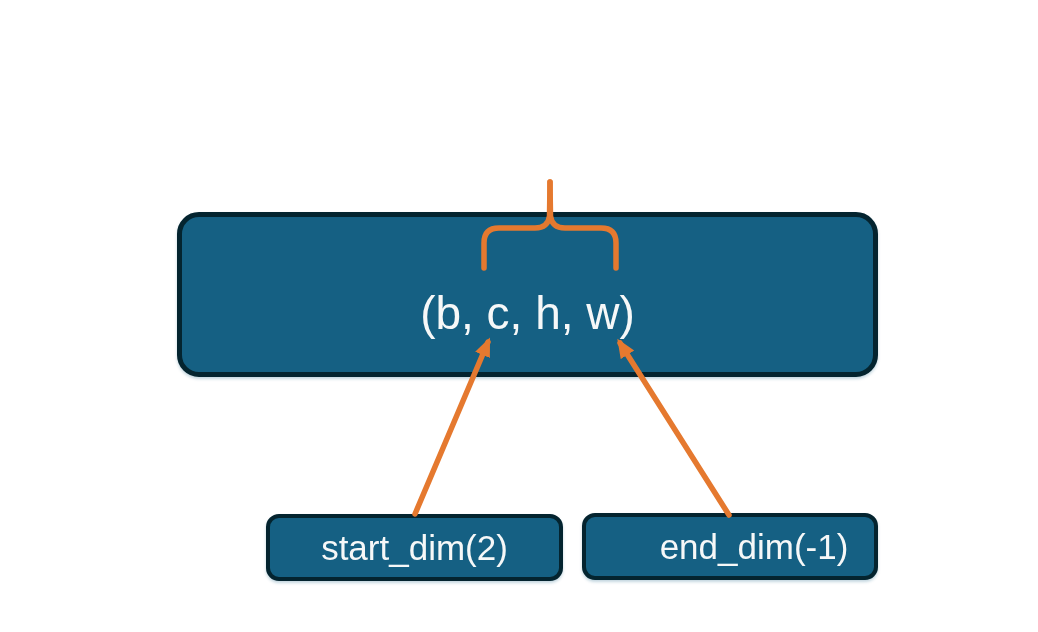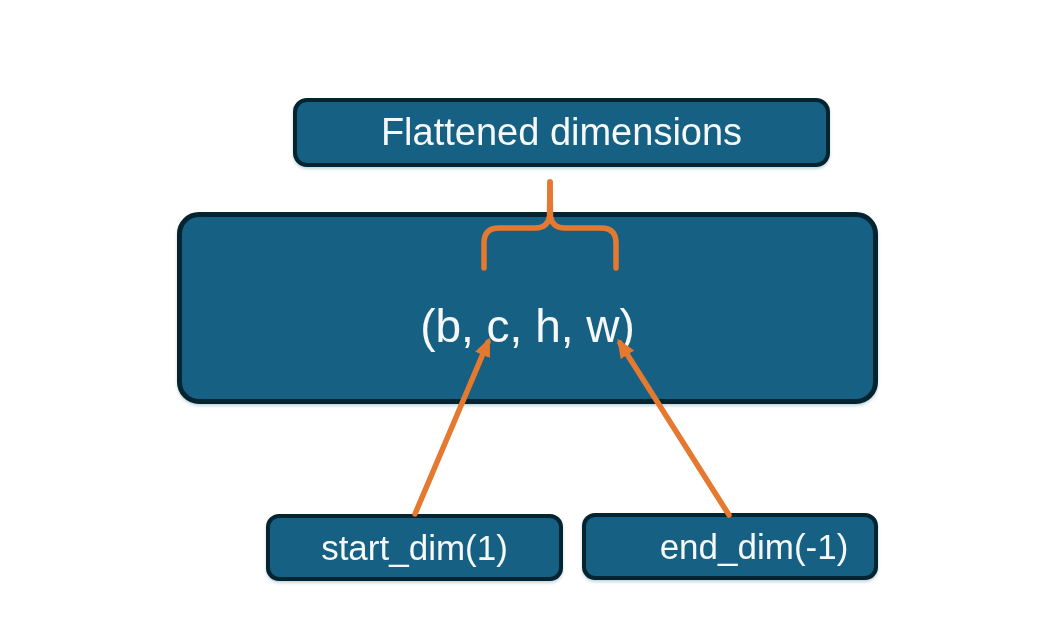--- a/index.html
+++ b/index.html
@@ -33,21 +33,21 @@
     box-shadow: 0 2px 3px rgba(21, 96, 131, 0.25);
   }
   .title-box {
     left: 293px; top: 98px;
     width: 537px; height: 69px;
     border-radius: 14px;
     font-size: 38px;
   }
   .tensor-box {
     left: 177px; top: 212px;
-    width: 701px; height: 192px;
+    width: 701px; height: 165px;
     border-radius: 22px;
     border-width: 5px;
     font-size: 46px;
     padding-top: 36px; 
   }
   .small-box {
     width: 297px; height: 67px;
     border-radius: 13px;
     font-size: 35px;
   }
@@ -66,30 +66,27 @@
     stroke-linecap: round;
     stroke-linejoin: round;
   }
   .overlay .head { fill: var(--accent); }
 </style>
 </head>
 <body>
 
 <div class="canvas">
 
-  <div class="box title-box">
-    <span>Flattened dimensions</span>
-  </div>
 
   <div class="box tensor-box">
     <span>(b, c, h, w)</span>
   </div>
 
   <div class="box small-box start-box">
-    <span>start_dim(1)</span>
+    <span>start_dim(2)</span>
   </div>
 
   <div class="box small-box end-box">
     <span>end_dim(-1)</span>
   </div>
 
   <svg class="overlay" viewBox="0 0 1038 632" xmlns="http://www.w3.org/2000/svg">
     <defs>
       <marker id="arrowhead" markerUnits="userSpaceOnUse" markerWidth="26" markerHeight="22" refX="14" refY="8" orient="auto">
         <path class="head" d="M0,0 L19,8 L0,16 Z"></path>

